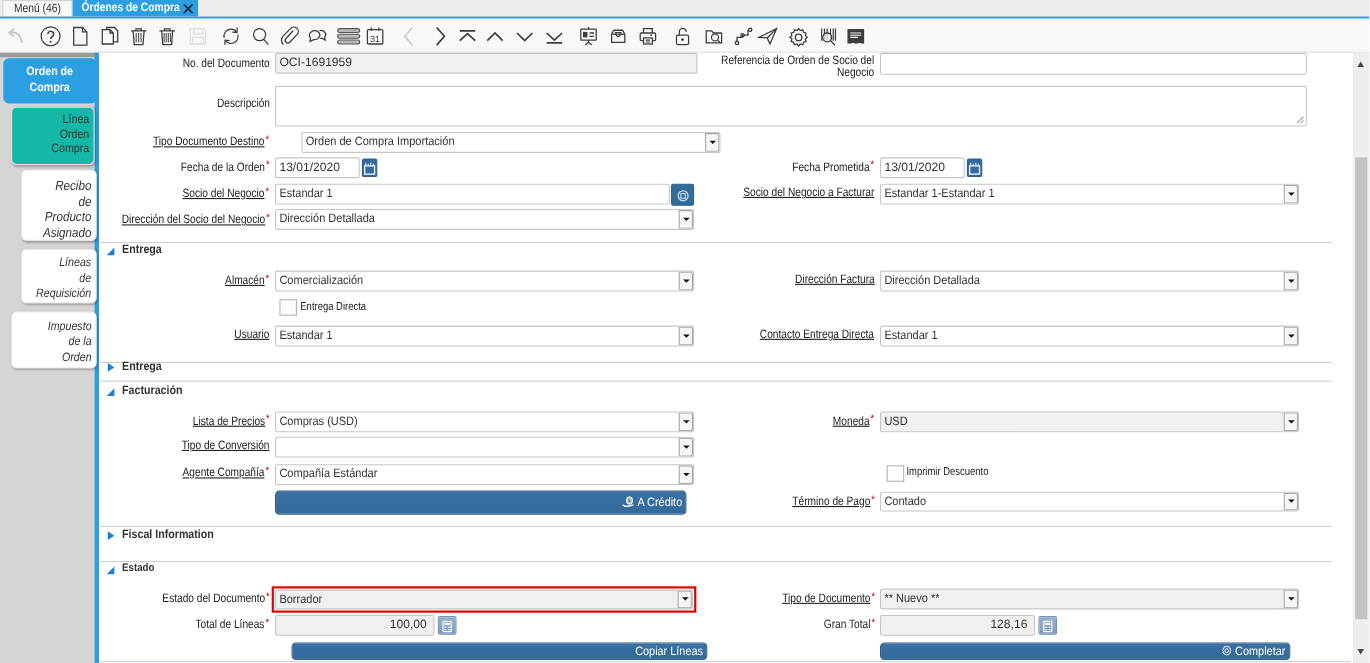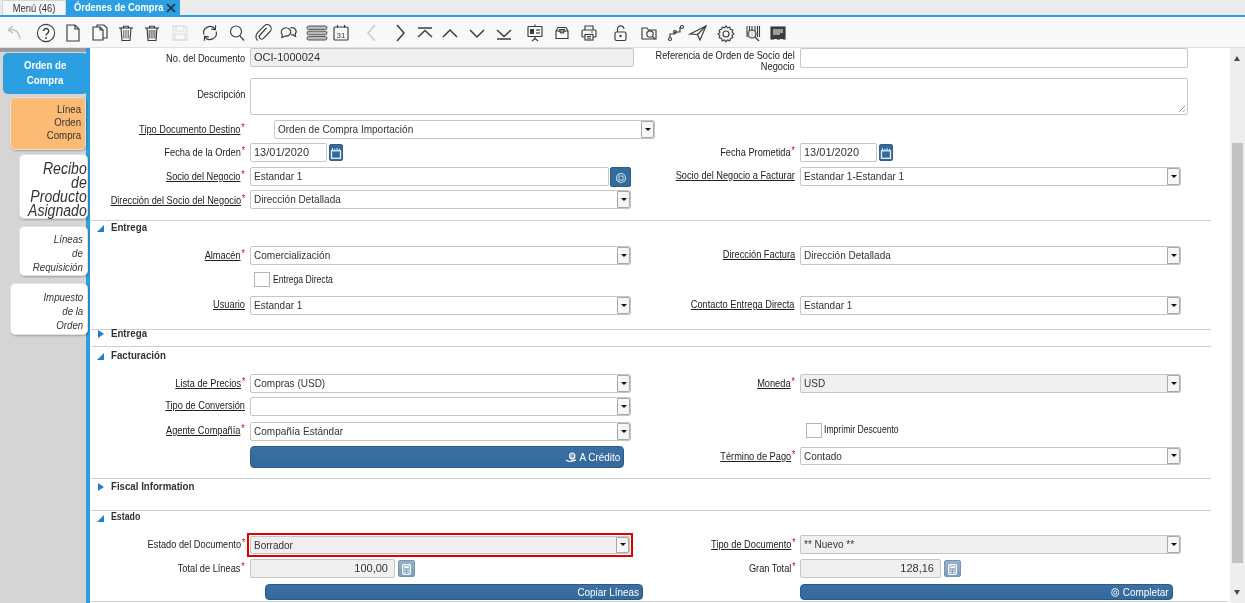--- a/index.html
+++ b/index.html
@@ -182,30 +182,30 @@
         <line x1="5" y1="7" x2="15" y2="7"></line>
         <line x1="5" y1="9" x2="15" y2="9"></line>
         <line x1="5" y1="11" x2="12" y2="11"></line>
       </g>
       <path d="M6 16 a1.5 1.5 0 0 0 3 0 M12 16 a1.5 1.5 0 0 0 3 0" fill="#f8f8f8" stroke="none"></path>
     </svg>
 <div style="position:absolute;left:0;top:48px;width:90px;height:555px;background:#d5d5d5;"></div>
 <div style="position:absolute;left:0;top:48px;width:90px;height:4px;background:#9b9b9b;"></div>
 <div style="position:absolute;left:86px;top:48px;width:4px;height:555px;background:#2b9fe1;"></div>
 <div style="position:absolute;left:3px;top:53px;width:85px;height:41px;background:#2b9fe1;border-radius:5px;color:#fff;font-weight:bold;font-size:11px;text-align:center;line-height:15px;padding-top:5px;box-sizing:border-box;"><span class="csq">Orden de<br>Compra</span></div>
-<div style="position:absolute;left:10px;top:97px;width:76px;height:53px;background:#fdba74;border-radius:5px;border:1px solid #e2e2e2;box-shadow:1px 1px 2px rgba(0,0,0,.25);color:#333;font-size:11px;text-align:right;line-height:13px;padding:5px 4px 0 0;box-sizing:border-box;"><span class="rsq">Línea<br>Orden<br>Compra</span></div>
-<div style="position:absolute;left:19px;top:154px;width:69px;height:65px;background:#fff;border-radius:5px;border:1px solid #e2e2e2;box-shadow:1px 1px 2px rgba(0,0,0,.25);color:#333;font-size:16px;text-align:right;line-height:14px;padding:7px 4px 0 0;box-sizing:border-box;font-style:italic;"><span class="rsq">Recibo<br>de<br>Producto<br>Asignado</span></div>
+<div style="position:absolute;left:10px;top:97px;width:76px;height:53px;background:#14b8a6;border-radius:5px;border:1px solid #e2e2e2;box-shadow:1px 1px 2px rgba(0,0,0,.25);color:#333;font-size:11px;text-align:right;line-height:13px;padding:5px 4px 0 0;box-sizing:border-box;"><span class="rsq">Línea<br>Orden<br>Compra</span></div>
+<div style="position:absolute;left:19px;top:154px;width:69px;height:65px;background:#fff;border-radius:5px;border:1px solid #e2e2e2;box-shadow:1px 1px 2px rgba(0,0,0,.25);color:#333;font-size:12px;text-align:right;line-height:14px;padding:7px 4px 0 0;box-sizing:border-box;font-style:italic;"><span class="rsq">Recibo<br>de<br>Producto<br>Asignado</span></div>
 <div style="position:absolute;left:19px;top:226px;width:69px;height:50px;background:#fff;border-radius:5px;border:1px solid #e2e2e2;box-shadow:1px 1px 2px rgba(0,0,0,.25);color:#333;font-size:11px;text-align:right;line-height:14px;padding:5px 4px 0 0;box-sizing:border-box;font-style:italic;"><span class="rsq">Líneas<br>de<br>Requisición</span></div>
 <div style="position:absolute;left:10px;top:283px;width:78px;height:52px;background:#fff;border-radius:5px;border:1px solid #e2e2e2;box-shadow:1px 1px 2px rgba(0,0,0,.25);color:#333;font-size:11px;text-align:right;line-height:14px;padding:6px 4px 0 0;box-sizing:border-box;font-style:italic;"><span class="rsq">Impuesto<br>de la<br>Orden</span></div>
 <div style="position:absolute;left:1230px;top:48px;width:15px;height:555px;background:#eeeeee;"></div>
 <div style="position:absolute;left:1232px;top:143px;width:11px;height:420px;background:#c2c2c2;"></div>
 <div style="position:absolute;left:1234px;top:56px;width:0;height:0;border-left:3.5px solid transparent;border-right:3.5px solid transparent;border-bottom:5px solid #4a4a4a;"></div>
 <div style="position:absolute;left:1234px;top:590px;width:0;height:0;border-left:3.5px solid transparent;border-right:3.5px solid transparent;border-top:5px solid #4a4a4a;"></div>
 <div class="lbl" style="left:-75px;top:52px;width:320px;"><span class="lt"><span style="">No. del Documento</span></span></div>
-<div class="fld" style="left:250px;top:48px;width:384px;height:19px;background:#f0f0f0;text-align:left;padding-right:3px;"><span class="ftx">OCI-1000024</span></div>
+<div class="fld" style="left:250px;top:48px;width:384px;height:19px;background:#f0f0f0;text-align:left;padding-right:3px;"><span class="ftx">OCI-1691959</span></div>
 <div class="lbl" style="left:475px;top:50px;width:320px;line-height:11px;"><span class="lt">Referencia de Orden de Socio del<br>Negocio</span></div>
 <div class="fld" style="left:800px;top:48px;width:388px;height:20px;background:#ffffff;text-align:left;padding-right:3px;"><span class="ftx sq"></span></div>
 <div class="lbl" style="left:-75px;top:88px;width:320px;"><span class="lt"><span style="">Descripción</span></span></div>
 <div class="fld" style="left:250px;top:78px;width:938px;height:37px;background:#fff;"></div>
 <svg style="position:absolute;left:1178px;top:105px;" width="8" height="8">
       <path d="M7 1 L1 7 M7 4.5 L4.5 7" stroke="#999" stroke-width="1"></path>
     </svg>
 <div class="lbl" style="left:-75px;top:122px;width:320px;"><span class="lt"><span style="text-decoration:underline;">Tipo Documento Destino</span><span class="st">*</span></span></div>
 <div class="fld" style="left:250px;top:120px;width:381px;height:19px;background:#ffffff;margin-left:24px;"><span class="ftx sq">Orden de Compra Importación</span><span class="cbtn">
         <span class="car"></span>

